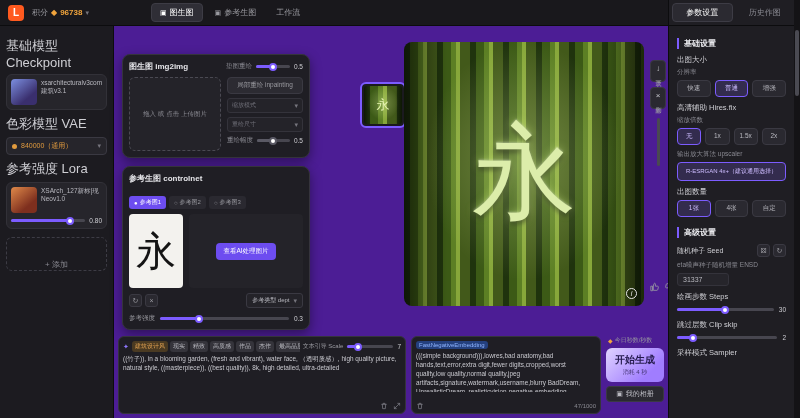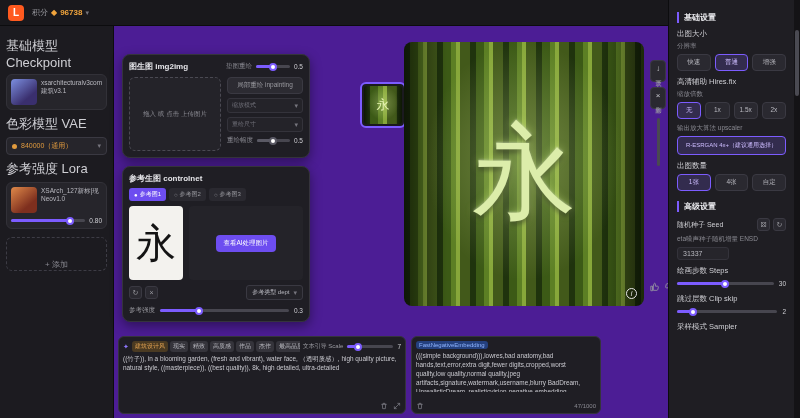--- a/index.html
+++ b/index.html
@@ -172,20 +172,33 @@
 <div class="app">
 
   <header class="topbar">
     <div class="logo">L</div>
     <div class="points">
       <span>积分</span>
       <span class="coin">◆</span>
       <span class="val">96738</span>
       <span class="chev">▾</span>
     </div>
+    <nav class="mode-tabs">
+      <div class="mtab active">
+        <span class="ico">▣</span>
+        <span>图生图</span>
+      </div>
+      <div class="mtab">
+        <span class="ico">▣</span>
+        <span>参考生图</span>
+      </div>
+      <div class="mtab">
+        <span>工作流</span>
+      </div>
+    </nav>
   </header>
 
   <aside class="leftbar">
     <div class="sec-label">基础模型 Checkpoint</div>
     <div class="model-card">
       <div class="thumb ckpt"></div>
       <div class="model-name">xsarchitecturalv3com建筑v3.1</div>
     </div>
 
     <div class="sec-label">色彩模型 VAE</div>
@@ -251,21 +264,21 @@
               <span class="fill" style="width:50%"></span>
                 <span class="knob" style="left:50%"></span>
             </span>
             <span class="sl-val">0.5</span>
           </div>
         </div>
       </div>
     </section>
 
     <section class="panel cnet">
-      <div class="panel-head" style="margin-bottom:4px">
+      <div class="panel-head" style="margin-bottom:12px">
         <span class="panel-title">参考生图 controlnet</span>
       </div>
       <div class="cn-tabs">
         <div class="cn-tab active">
           <span>●</span>
           <span>参考图1</span>
         </div>
         <div class="cn-tab">
           <span>○</span>
           <span>参考图2</span>
@@ -383,25 +396,43 @@
         <div class="pfoot" style="justify-content:space-between">
           <span class="icon-btn">
             <svg width="8" height="8" viewBox="0 0 24 24">
                 <path d="M4 7h16M9 7V4h6v3M7 7l1 13h8l1-13" fill="none" stroke="#8a8a92" stroke-width="2"></path>
               </svg>
           </span>
           <span class="cnt">47/1000</span>
         </div>
       </div>
 
+      <div class="gencol">
+        <div class="quota">
+          <span class="q-ic">◆</span>
+          <span>今日秒数/秒数</span>
+        </div>
+        <button class="genbtn">
+          <span class="main">开始生成</span>
+          <span class="sub">消耗 4 秒</span>
+        </button>
+        <div class="albumbtn">
+          <span>▣</span>
+          <span>我的相册</span>
+        </div>
+      </div>
 
     </div>
   </main>
 
   <aside class="rightbar">
+    <div class="rtabs">
+      <div class="rtab active">参数设置</div>
+      <div class="rtab">历史作图</div>
+    </div>
     <div class="rcontent">
 
       <div class="sec-title">基础设置</div>
 
       <div class="grp-label">出图大小</div>
       <div class="sub-label">分辨率</div>
       <div class="segrow">
         <div class="seg">快速</div>
         <div class="seg active">普通</div>
         <div class="seg">增强</div>

